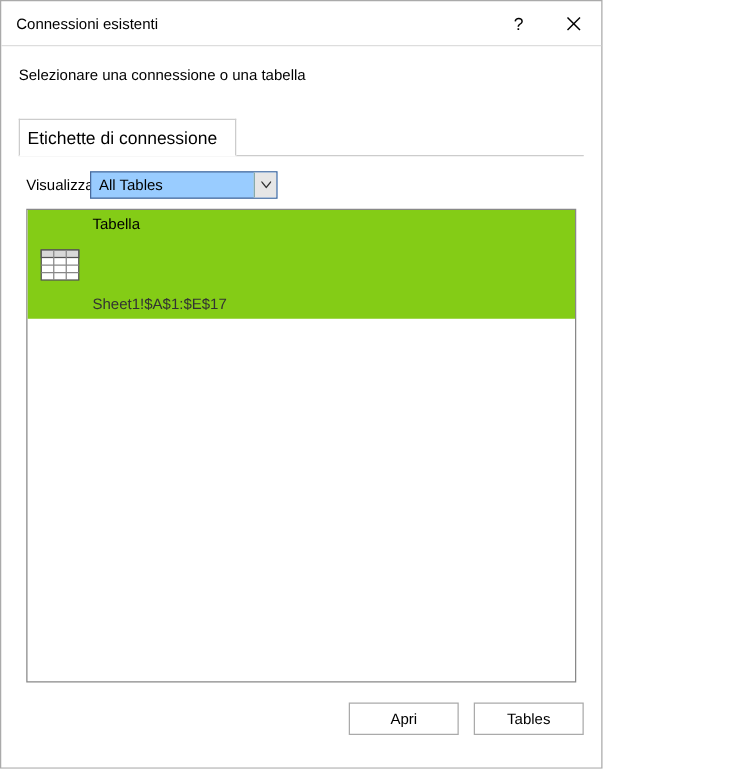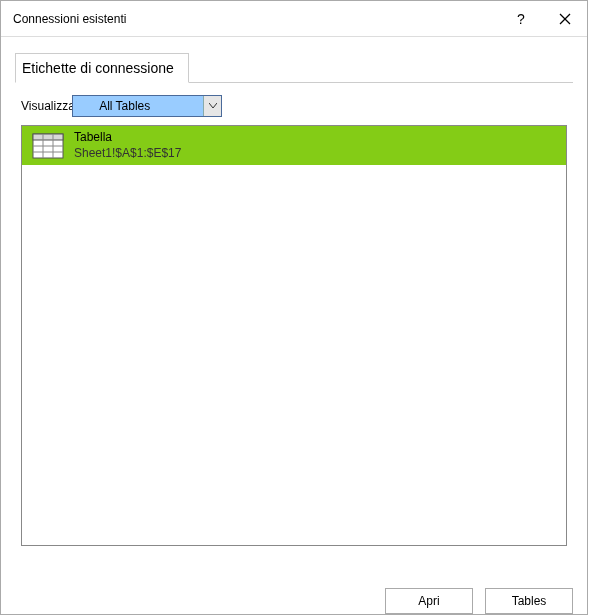--- a/index.html
+++ b/index.html
@@ -5,21 +5,21 @@
     * { box-sizing: border-box; margin: 0; padding: 0; }
     body {
       font-family: "Segoe UI", Tahoma, sans-serif;
       font-size: 12px;
       background: #fff;
       width: 602px;
       height: 615px;
       position: relative;
     }
     .dialog {
-      width: 588px;
+      width: 482px;
       height: 615px;
       border: 1px solid #aaa;
       background: #fff;
       display: flex;
       flex-direction: column;
     }
     .titlebar {
       height: 36px;
       display: flex;
       align-items: center;
@@ -96,21 +96,20 @@
       margin-left: -6px;
       cursor: pointer;
     }
     .combo-text {
       flex: 1;
       padding: 0 6px;
       font-size: 12px;
       color: #000;
       overflow: hidden;
       white-space: nowrap;
-      margin-left: 20px;
     }
     .combo-btn {
       width: 18px;
       height: 100%;
       border-left: 1px solid #8aa;
       background: #e6e6e6;
       display: flex;
       align-items: center;
       justify-content: center;
     }
@@ -140,25 +139,25 @@
       width: 32px;
       height: 28px;
       flex-shrink: 0;
     }
     .item-texts {
       display: flex;
       flex-direction: column;
       line-height: 1.3;
     }
     .item-name { font-size: 12px; color: #000; }
-    .item-ref { font-size: 12px; color: #333; }
+    .item-ref { font-size: 12px; color: #333; margin-top: 48px; }
     .footer {
       height: 52px;
       display: flex;
-      align-items: flex-end;
+      align-items: flex-start;
       justify-content: flex-end;
       gap: 12px;
       padding: 0 14px;
     }
     .btn {
       min-width: 88px;
       height: 26px;
       border: 1px solid #aaa;
       background: #fff;
       font-size: 12px;
@@ -181,20 +180,21 @@
         <svg viewBox="0 0 12 12">
           <line x1="1" y1="1" x2="11" y2="11" stroke="#000" stroke-width="1.2"></line>
           <line x1="11" y1="1" x2="1" y2="11" stroke="#000" stroke-width="1.2"></line>
         </svg>
       </div>
     </div>
   </div>
 
   <div class="content">
 
+    <div class="instruction">Selezionare una connessione o una tabella</div>
 
     <div class="tab-row">
       <div class="tab">Etichette di connessione</div>
       <div class="tab-inactive-strip"></div>
     </div>
 
     <div class="view-row">
       <span class="view-label">Visualizza:</span>
       <div class="combo">
         <div class="combo-text">All Tables</div>

